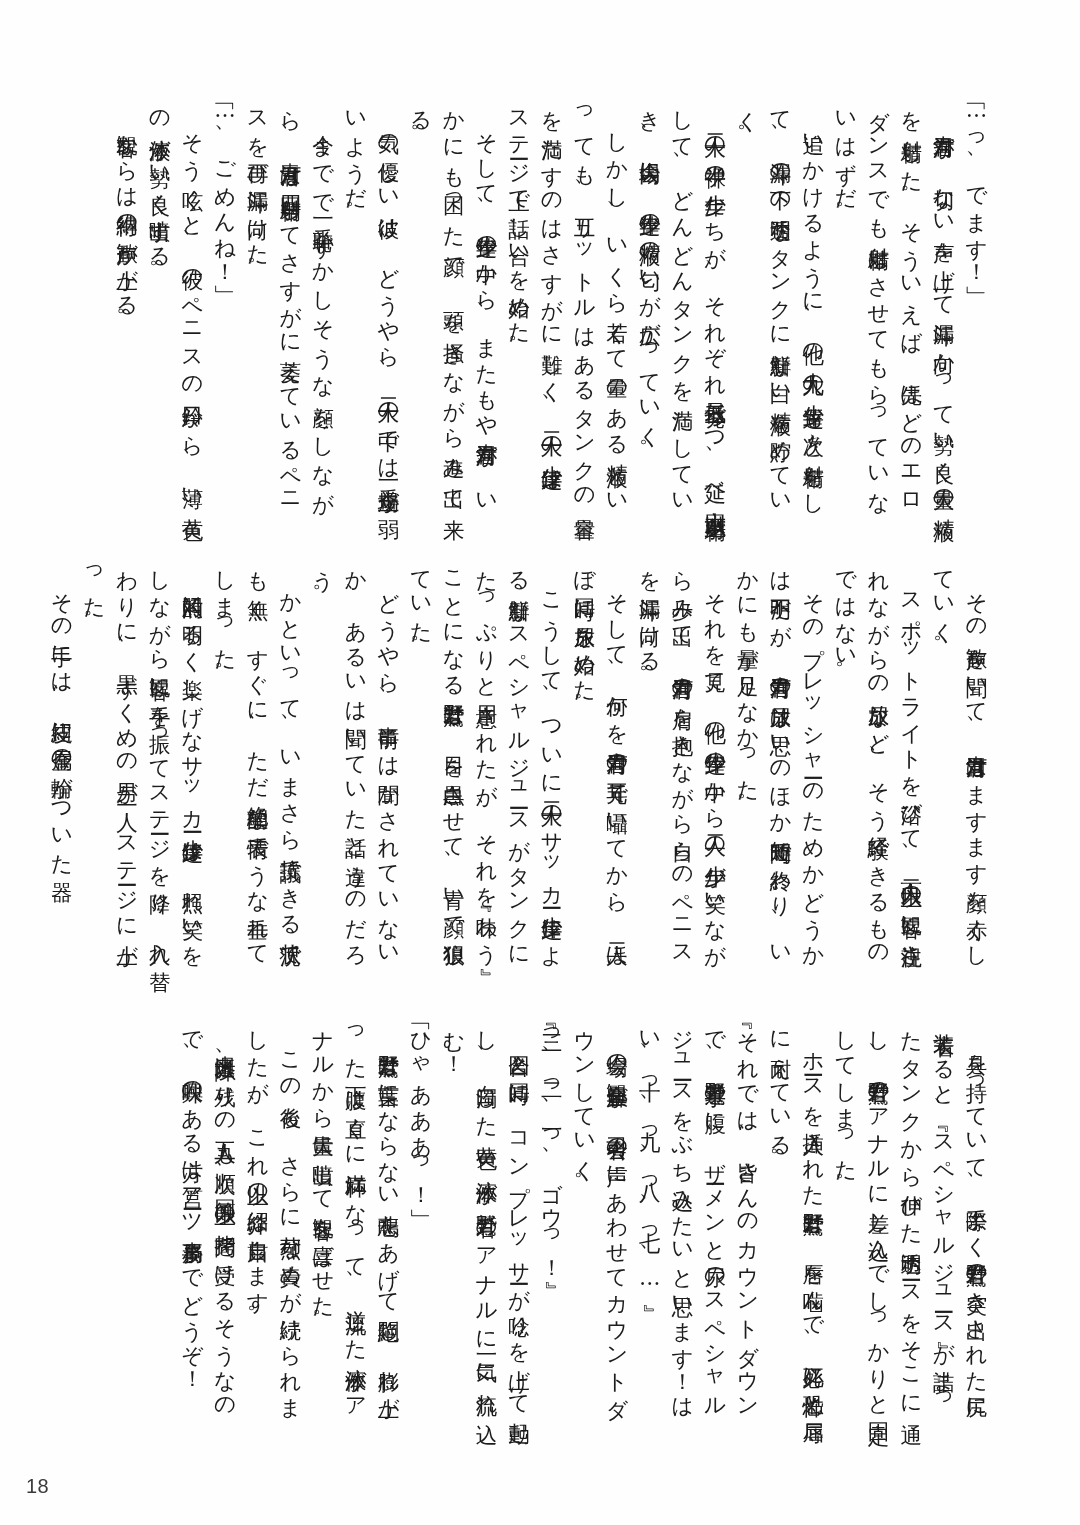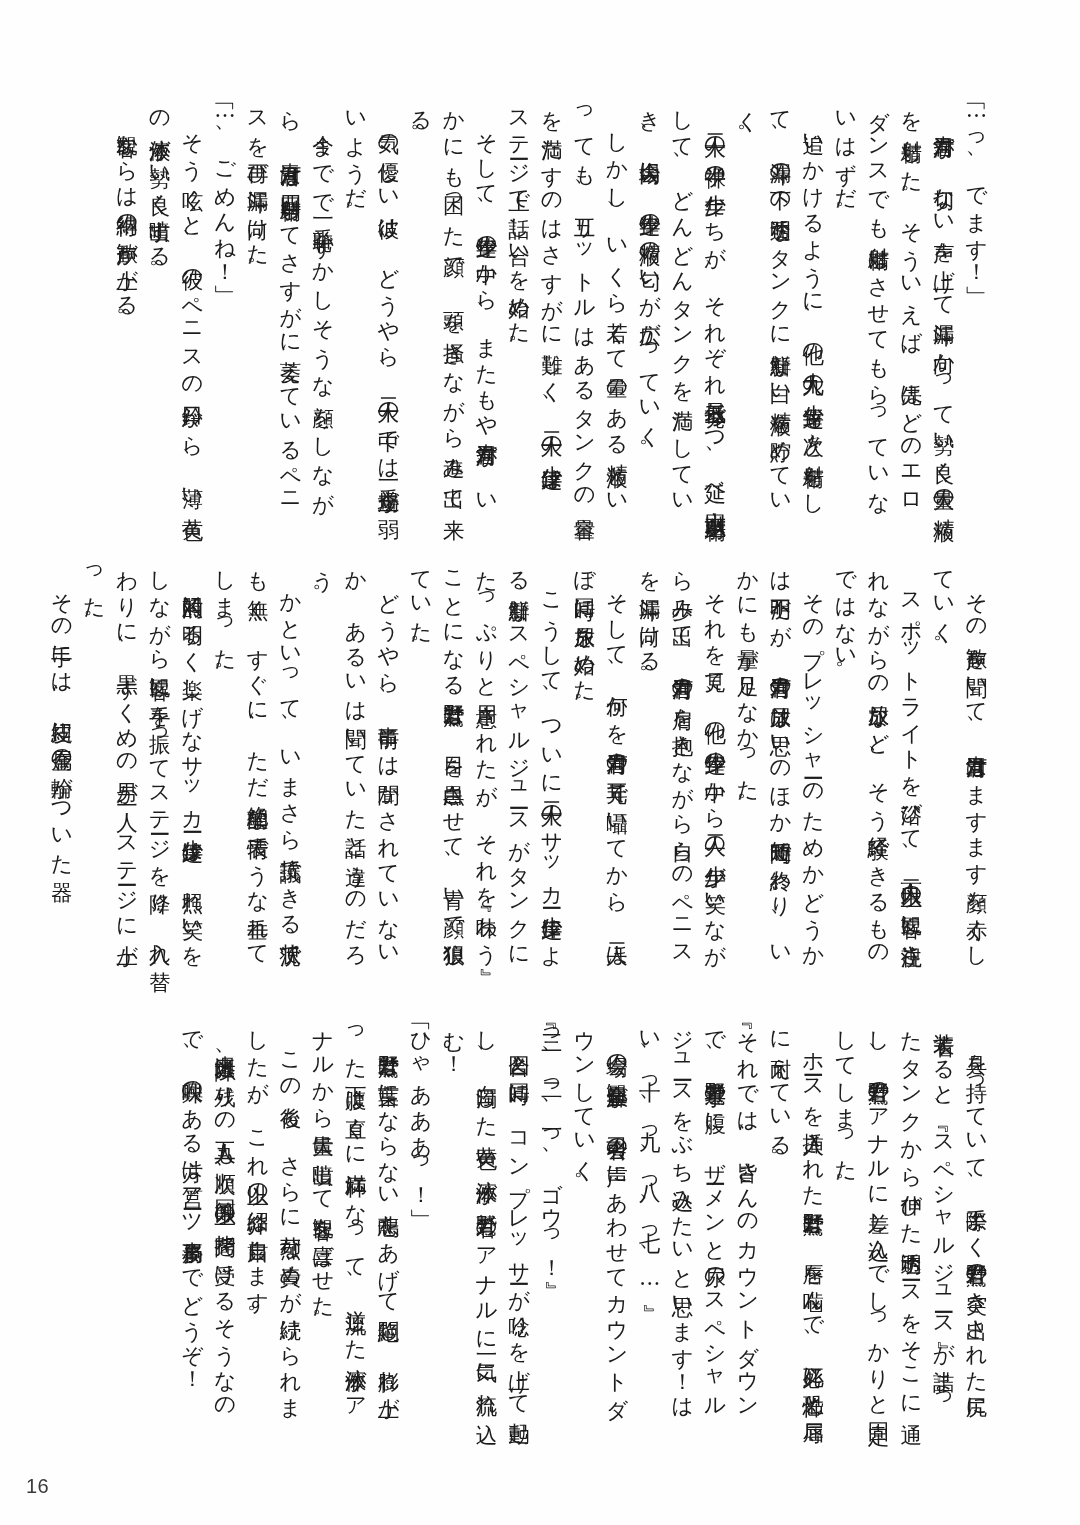--- a/index.html
+++ b/index.html
@@ -112,15 +112,15 @@
       <p class="para no-indent">『それでは、皆さんのカウントダウンで、鷲野選手の腹に、ザーメンと尿のスペシャルジュースをぶち込みたいと思います！はい、十っ、九っ、八っ、七っ、…』</p>
       <p class="para">会場の観客全員が、司会者の声にあわせてカウントダウンしていく。</p>
       <p class="para no-indent">『三っ、二っ、一っ、ゴウっ！』</p>
       <p class="para">合図と同時に、コンプレッサーが唸りを上げて起動し、白濁した黄色い液体が鷲野君のアナルに一気に流れ込む！</p>
       <p class="para no-indent">「ひゃあああっ！」</p>
       <p class="para">鷲野君は言葉にならない悲鳴をあげて悶絶し、膨れ上がった下腹は直ぐに満杯になって、逆流した液体がアナルから大量に噴出して観客を喜ばせた。</p>
       <p class="para">この後も、さらに苛烈な責めが続けられましたが、これ以上の紹介は自粛します。</p>
       <p class="para">来週以降、残りの五人も順次、同等以上の拷問を受けるそうなので、興味のある方は筥アーツ事務局までどうぞ！</p>
     </div>
 
-  <div class="page-number">16</div>
+  <div class="page-number">18</div>
 
 </div>
 
 </body></html>

